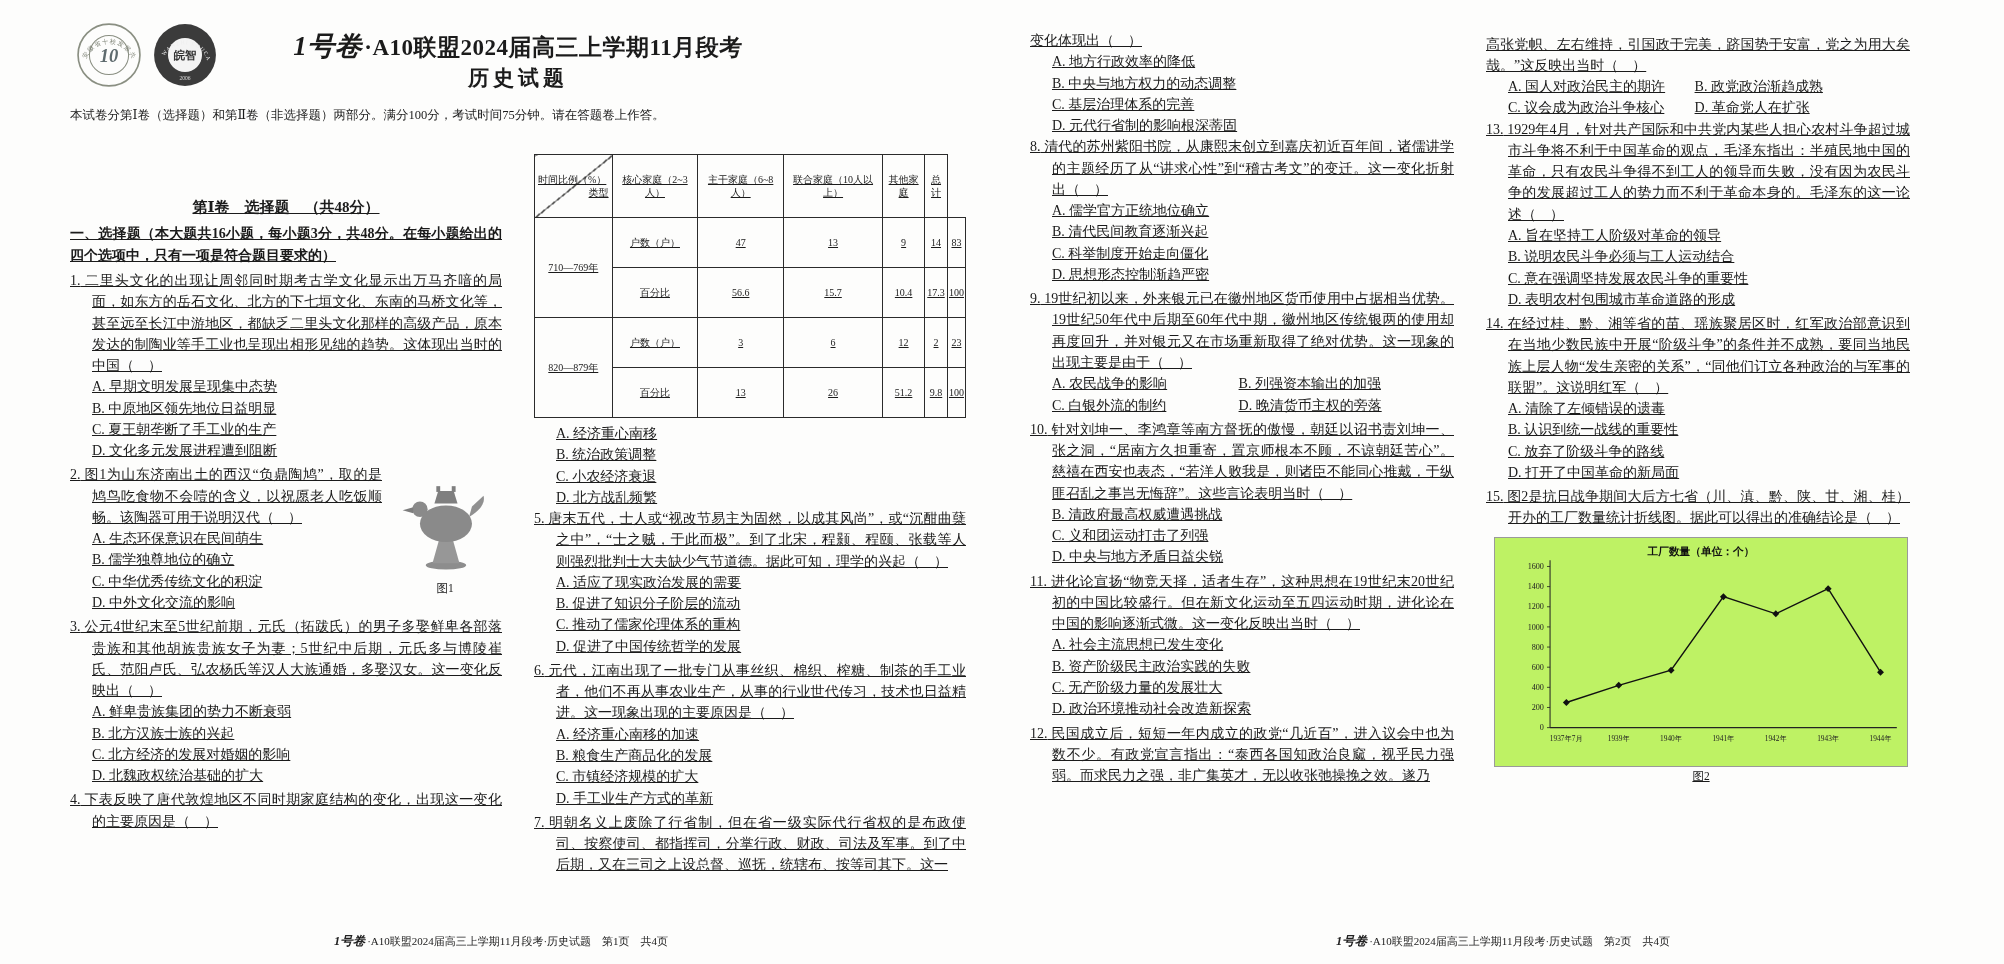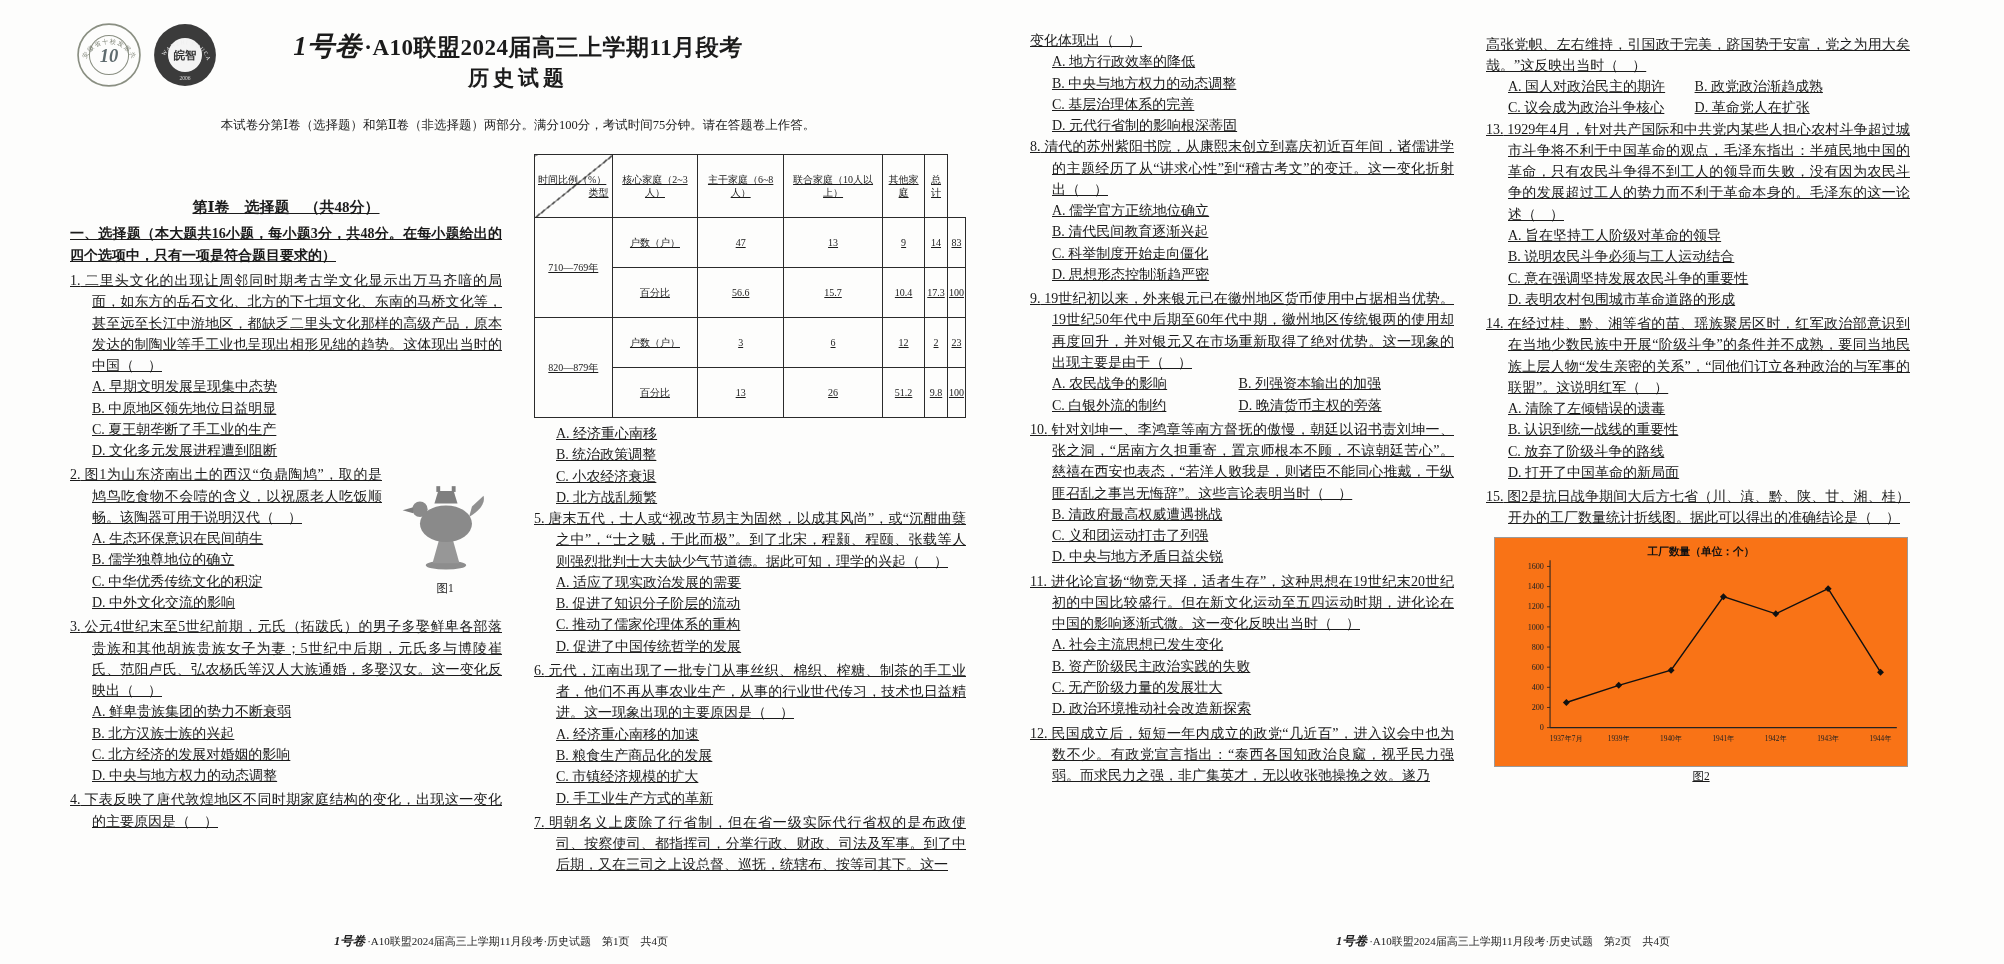--- a/index.html
+++ b/index.html
@@ -13,42 +13,42 @@
   .cols{display:flex;gap:32px;align-items:center;text-decoration:underline;}
   .col{flex:1 1 0;min-width:0;font-size:14px;line-height:1.52;text-align:justify;}
   
   .hdr{position:relative;height:138px;}
   .logos{position:absolute;left:6px;top:8px;display:flex;gap:10px;align-items:center;}
   .logo{width:66px;height:66px;}
   .title-line{text-align:center;font-size:23px;font-weight:bold;letter-spacing:.5px;padding-top:14px;}
   .brand{font-style:italic;font-weight:bold;}
   .title-line .brand{font-size:27px;margin-right:2px;}
   .subtitle{text-align:center;font-size:21px;font-weight:bold;margin-top:0;letter-spacing:4px;}
-  .instructions{text-align:center;font-size:12.5px;margin-top:25px;}
+  .instructions{font-size:12.5px;margin-top:15px;}
   
   .part-title{text-align:center;font-weight:bold;font-size:15px;margin:0 0 5px;}
   .intro{font-weight:bold;margin-bottom:4px;}
   .question{margin-bottom:3px;}
   .stem{padding-left:22px;text-indent:-22px;}
   .cont{}
   .options{padding-left:22px;}
   .options.cols2{display:grid;grid-template-columns:1fr 1.18fr;column-gap:4px;}
   
   table.q4{width:100%;border-collapse:collapse;text-align:center;font-size:10px;line-height:1.3;margin:2px 0 5px;}
   .q4 th,.q4 td{border:1px solid #2b2b2b;padding:18px 1px;font-weight:normal;vertical-align:middle;}
   .q4 .corner{position:relative;width:18%;padding:14px 3px;
       background:linear-gradient(to bottom right,transparent 49.4%,#2b2b2b 49.4%,#2b2b2b 50.6%,transparent 50.6%);}
   .c-top{display:block;text-align:left;}
   .c-bot{display:block;text-align:right;}
   
   .figwrap{float:right;width:114px;margin:0 0 10px 6px;text-align:center;}
   .fig-cap{text-align:center;font-size:11.5px;margin-top:1px;}
   
   .chart-block{margin:8px 2px 0 8px;}
-  .chartbox{border:1px solid #9a9a9a;padding:4px 2px 0;background:#f97316;}
+  .chartbox{border:1px solid #9a9a9a;padding:4px 2px 0;background:#bef264;}
   
   .footer{position:absolute;bottom:14px;left:0;width:100%;text-align:center;font-size:11px;color:#222;}
   .footer .brand{font-size:12.5px;margin-right:2px;}
 </style>
 </head>
 <body>
 
 <div class="spread">
 
   <div class="sheet sheet1">
@@ -113,21 +113,21 @@
               <div class="option">C. 中华优秀传统文化的积淀</div>
               <div class="option">D. 中外文化交流的影响</div>
             </div>
           </div>
           <div class="question">
             <div class="stem"><span class="qnum">3.</span> 公元4世纪末至5世纪前期，元氏（拓跋氏）的男子多娶鲜卑各部落贵族和其他胡族贵族女子为妻；5世纪中后期，元氏多与博陵崔氏、范阳卢氏、弘农杨氏等汉人大族通婚，多娶汉女。这一变化反映出（　）</div>
             <div class="options">
               <div class="option">A. 鲜卑贵族集团的势力不断衰弱</div>
               <div class="option">B. 北方汉族士族的兴起</div>
               <div class="option">C. 北方经济的发展对婚姻的影响</div>
-              <div class="option">D. 中央与地方权力的动态调整</div>
+              <div class="option">D. 北魏政权统治基础的扩大</div>
             </div>
           </div>
           <div class="question">
             <div class="stem"><span class="qnum">4.</span> 下表反映了唐代敦煌地区不同时期家庭结构的变化，出现这一变化的主要原因是（　）</div>
           </div>
         </div>
       <div class="col">
           <table class="q4">
             <thead>
               <tr>

